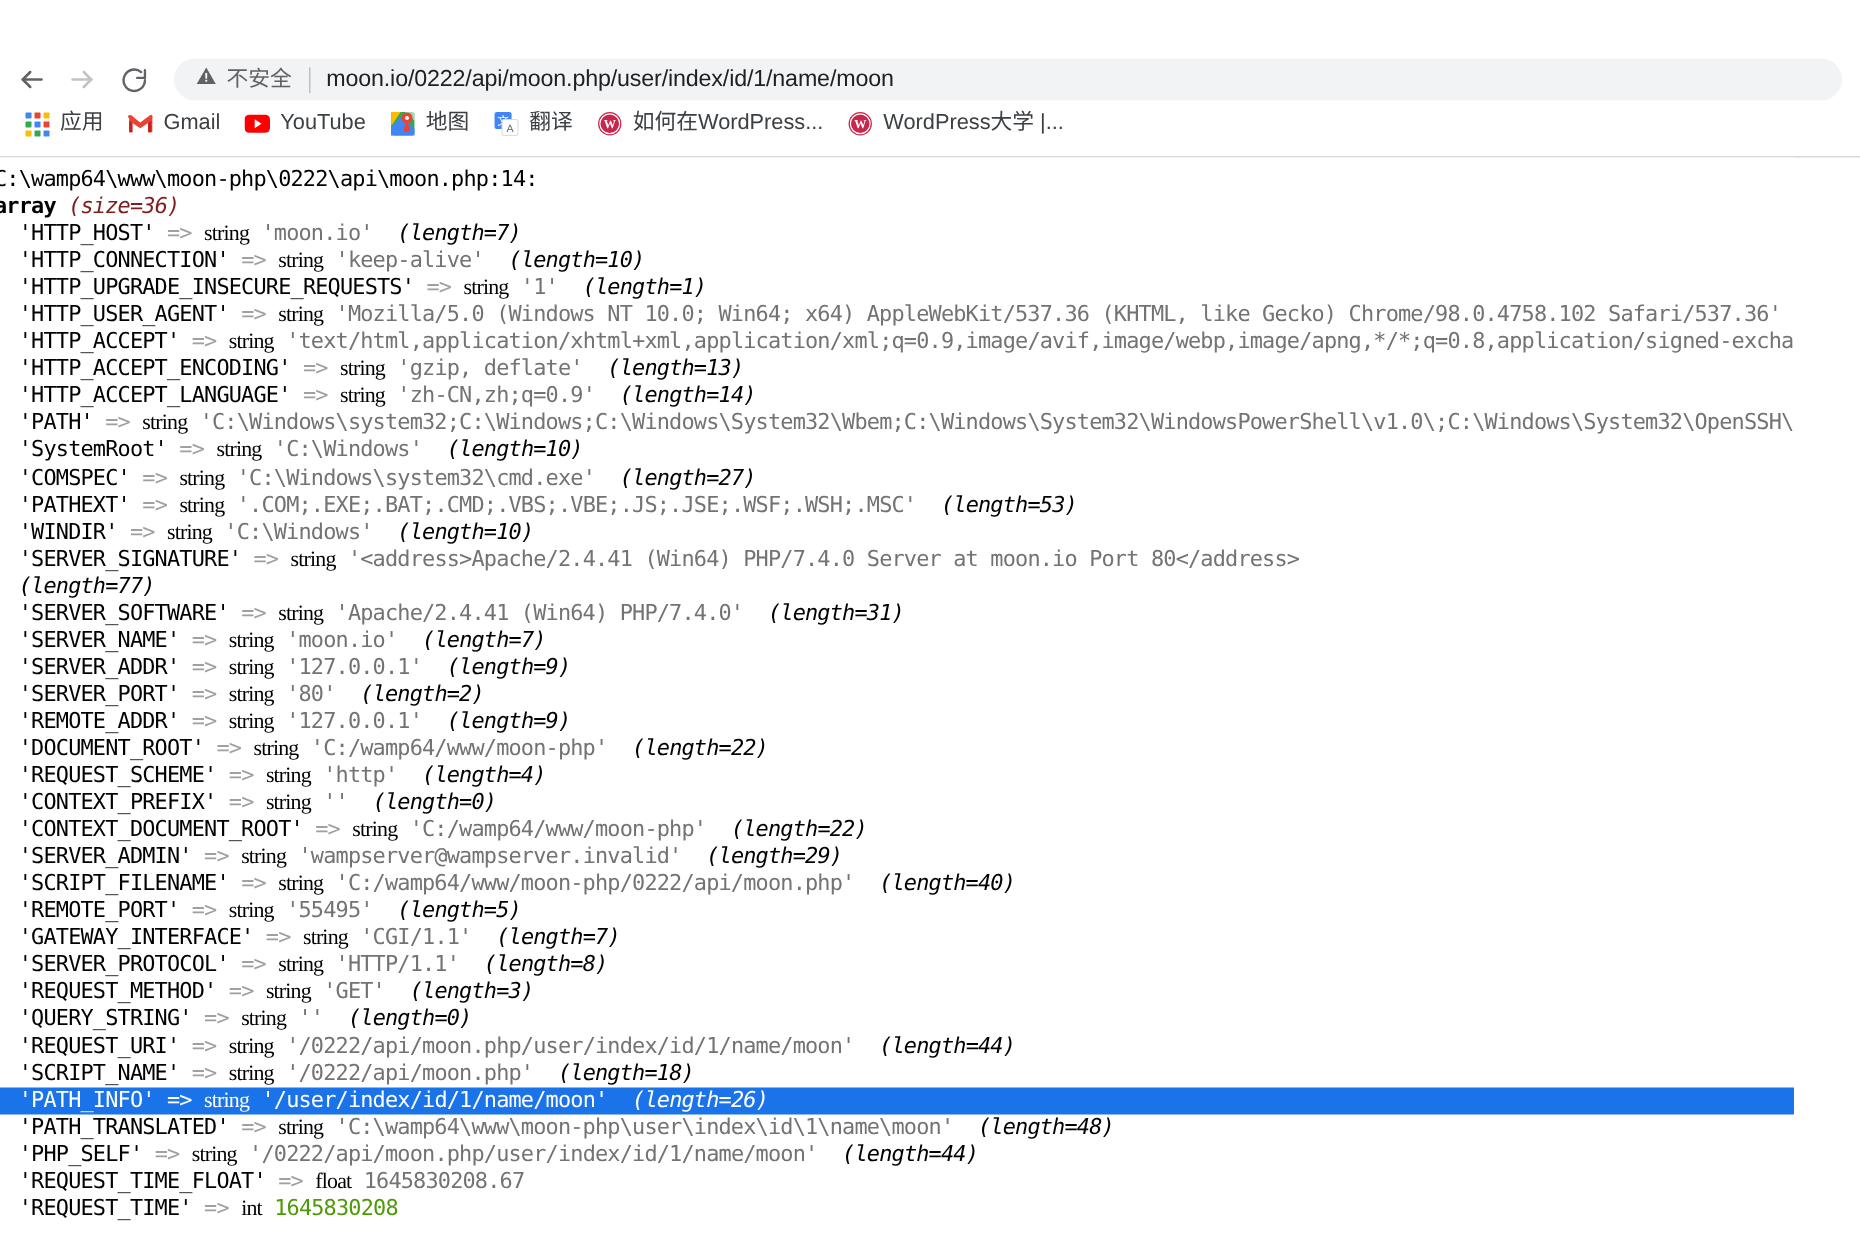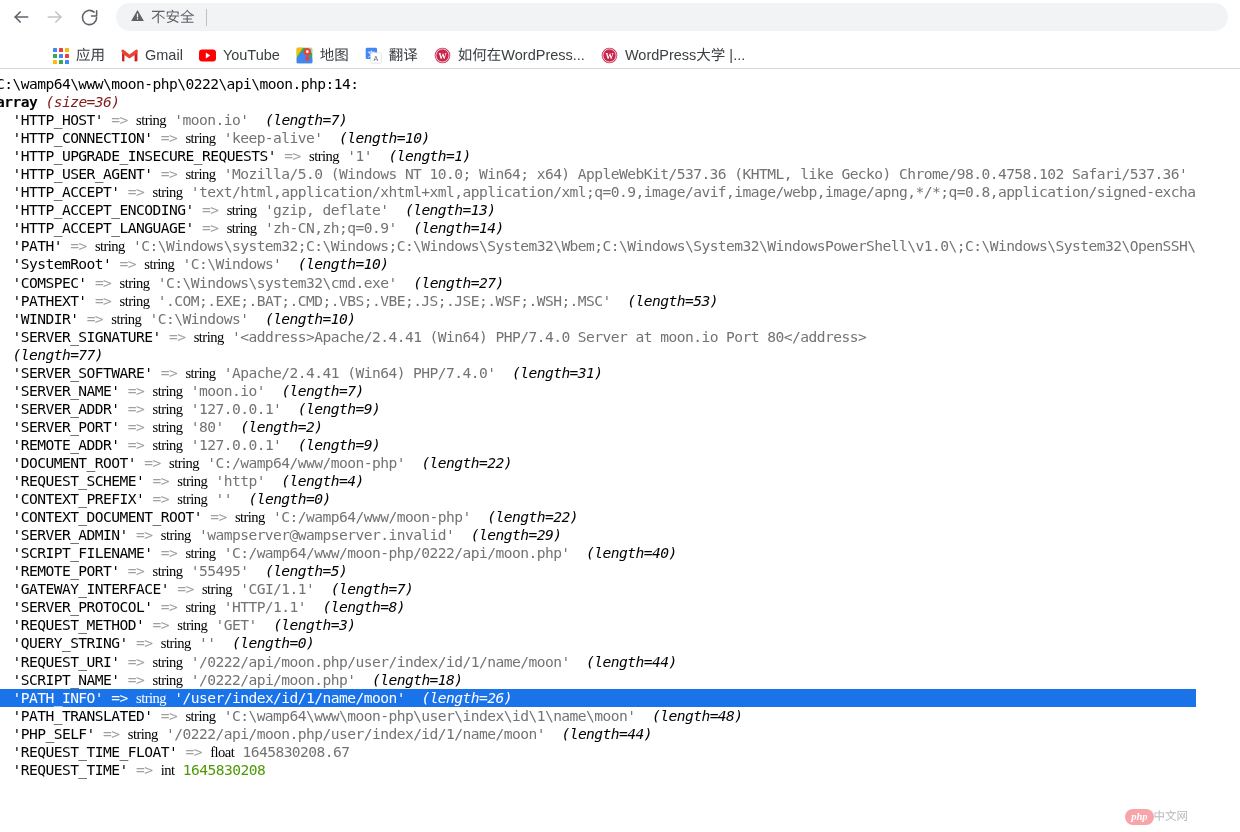--- a/index.html
+++ b/index.html
@@ -17,20 +17,21 @@
     width: 1240px;
     background: #ffffff;
     border-bottom: 1px solid #d8d8d8;
   }
   .toolbar {
     height: 34px;
     display: flex;
     align-items: center;
     padding: 0 4px;
     gap: 0;
+    margin-top: 36px;
   }
   .nav-btn {
     width: 34px; height: 30px;
     display: flex; align-items: center; justify-content: center;
     border: none; background: transparent;
     cursor: pointer;
     flex: 0 0 auto;
   }
   .nav-btn svg { display: block; }
   .nav-btn.disabled svg { opacity: .38; }
@@ -76,26 +77,25 @@
     overflow: hidden;
     text-overflow: clip;
     line-height: 1;
     letter-spacing: -0.1px;
   }
 
   
   .bookmarks-bar {
     height: 34px;
     display: flex;
-    align-items: flex-end;
+    align-items: flex-start;
     padding: 0 8px;
     gap: 0;
     background: #ffffff;
     overflow: hidden;
-    margin-left: 36px;
   }
   .bookmark {
     display: flex;
     align-items: center;
     gap: 7px;
     padding: 4px 8px;
     border-radius: 4px;
     cursor: pointer;
     white-space: nowrap;
     flex: 0 0 auto;
@@ -232,20 +232,21 @@
         <span class="security-icon">
           <svg width="15" height="15" viewBox="0 0 24 24" fill="#5f6368">
             <path d="M12 3.2 L22.2 20.8 L1.8 20.8 Z"></path>
             <rect x="11" y="9" width="2" height="6" fill="#ffffff"></rect>
             <rect x="11" y="16.3" width="2" height="2" fill="#ffffff"></rect>
           </svg>
         </span>
         <span class="security-text">不安全</span>
       </div>
       <span class="omnibox-sep"></span>
+      <span class="url-text" title="moon.io/0222/api/moon.php/user/index/id/1/name/moon">moon.io/0222/api/moon.php/user/index/id/1/name/moon</span>
     </div>
 
   </div>
 
   <div class="bookmarks-bar">
 
     <div class="bookmark">
       <span class="bm-icon">
         <span class="apps-grid">
           <i style="background:#4285f4"></i>

